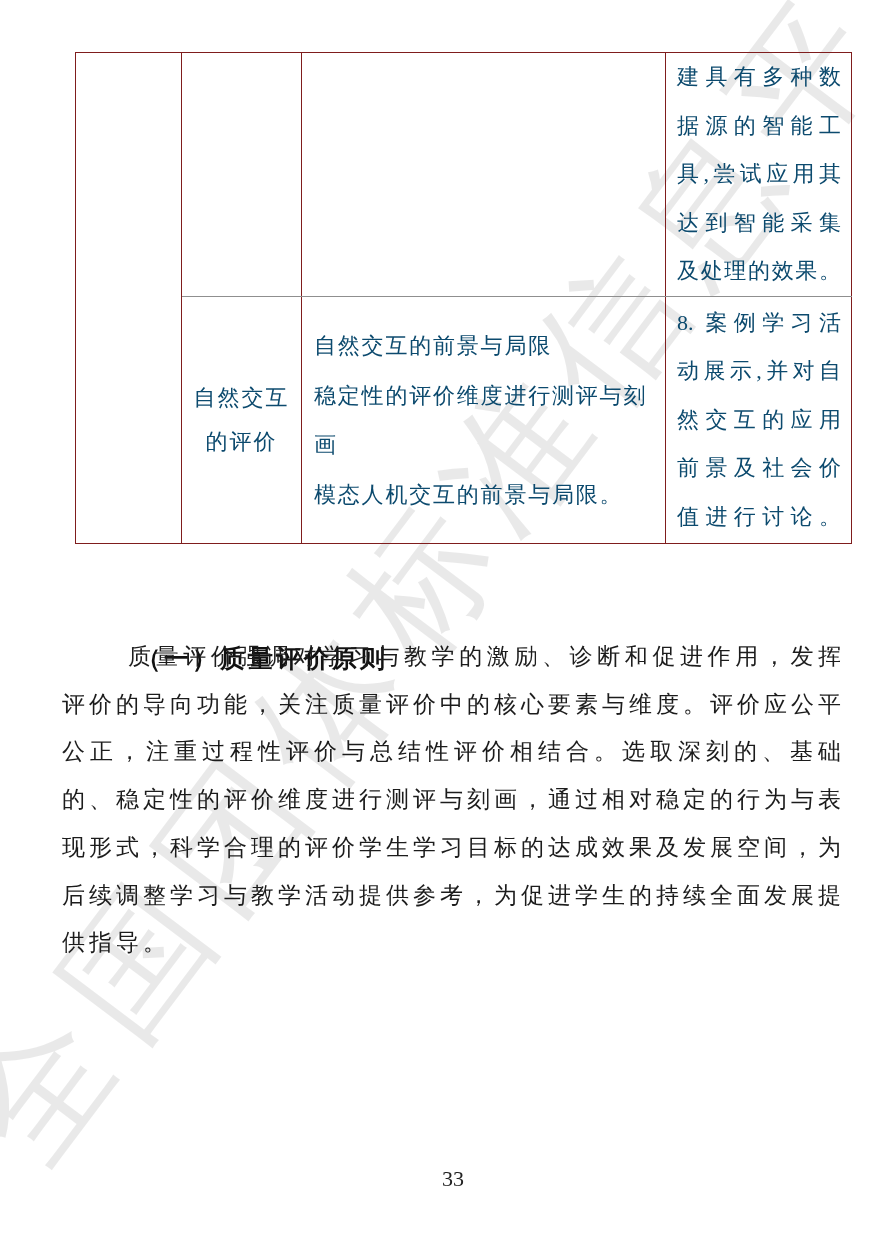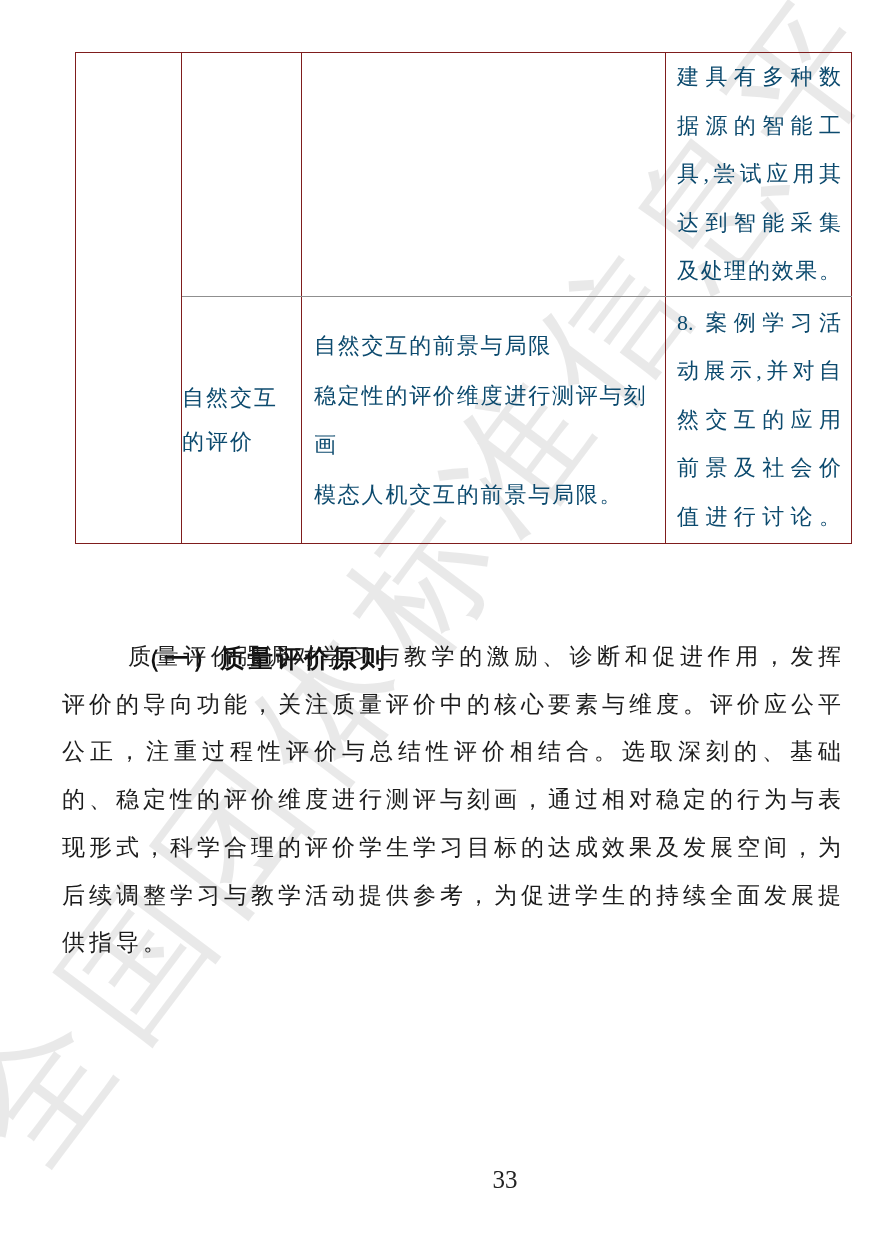--- a/index.html
+++ b/index.html
@@ -44,20 +44,21 @@
   td.c2{width:119px;}
   td.c3{width:363px;}
   td.c4{width:185px;}
   tr.r1 td{height:243px;}
   tr.r2 td{height:246px;}
   
   tr.r1 td.sep{border-bottom-color:#8f8f8f;}
   tr.r2 td.sep{border-top-color:#8f8f8f;}
   .cell-label{
     white-space:pre-line;
+    text-align:center;
     letter-spacing:2px;
     line-height:44px;
   }
   .cell-content{
     white-space:pre-line;
     text-align:left;
     letter-spacing:1.8px;
     line-height:49.5px;
     padding:0 6px 0 12px;
   }
@@ -101,23 +102,23 @@
     line-height:47.7px;
     letter-spacing:4px;
     text-align:justify;
     text-indent:66px;
     color:#1c1c1c;
   }
   .bodytext p + p{margin-top:8px;}
   
   .pagenum{
     position:absolute;
-    left:505px;top:1166px;
+    left:453px;top:1166px;
     transform:translateX(-50%);
-    font-size:25px;
+    font-size:22px;
     color:#222;
     z-index:1;
   }
 </style>
 </head>
 <body>
 
 <div class="page">
 
   <div class="watermark">全国团体标准信息平台</div>

